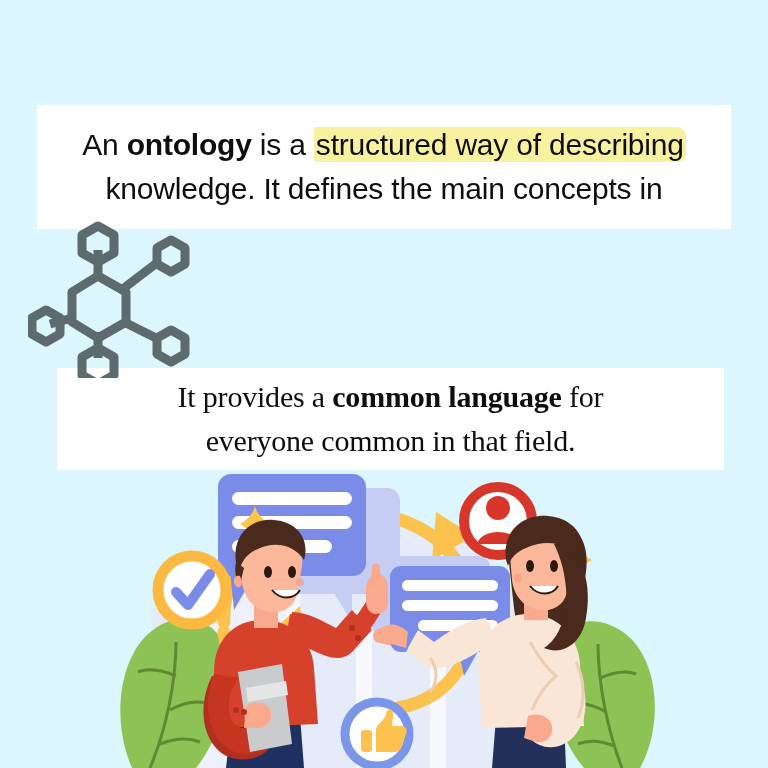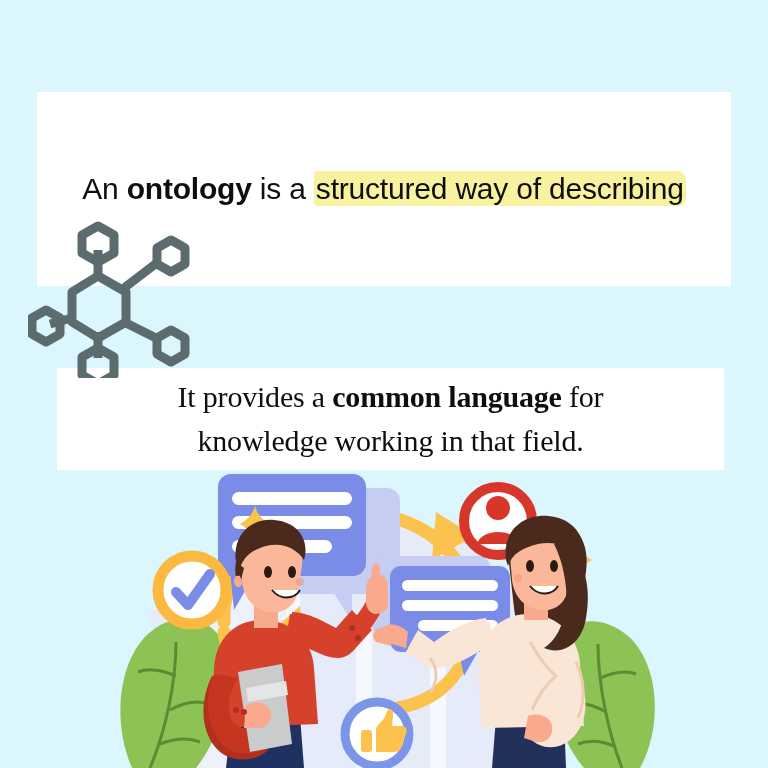--- a/index.html
+++ b/index.html
@@ -10,21 +10,21 @@
     overflow:hidden;position:relative;
   }
   #stage{position:absolute;inset:0;width:768px;height:768px;overflow:hidden;}
 
   
   .card{
     position:absolute;background:#ffffff;
     display:flex;flex-direction:column;align-items:center;justify-content:center;
     z-index:6;
   }
-  #card-one{left:37px;top:92px;width:694px;height:194px;}
+  #card-one{left:37px;top:105px;width:694px;height:124px;}
   #card-two{left:57px;top:368px;width:667px;height:102px;font-family:Liberation Serif, serif;}
 
   .line{
     color:#0e0e0e;
     font-size:30px;
     line-height:44px;
     white-space:nowrap;
     letter-spacing:-0.2px;
   }
   .line b{font-weight:700;}
@@ -231,20 +231,21 @@
       <polygon points="70,8 86,17 86,35 70,44 54,35 54,17"></polygon>
       <polygon points="143,22 157,30 157,46 143,54 129,46 129,30"></polygon>
       <polygon points="143,112 157,120 157,136 143,144 129,136 129,120"></polygon>
       <polygon points="70,130 86,139 86,157 70,166 54,157 54,139"></polygon>
       <polygon points="18,92 32,100 32,116 18,124 4,116 4,100"></polygon>
     </g>
   </svg>
 
   <div class="card" id="card-one">
     <div class="line"><span>An </span><b>ontology</b><span> is a </span><span class="hl">structured way of describing</span></div>
+    <div class="line">knowledge. It defines the main concepts in</div>
   </div>
 
   <div class="card" id="card-two">
     <div class="line"><span>It provides a </span><b>common language</b><span> for</span></div>
-    <div class="line">knowledge working in that field.</div>
+    <div class="line">everyone common in that field.</div>
   </div>
 
 </div>
 
 </body></html>

